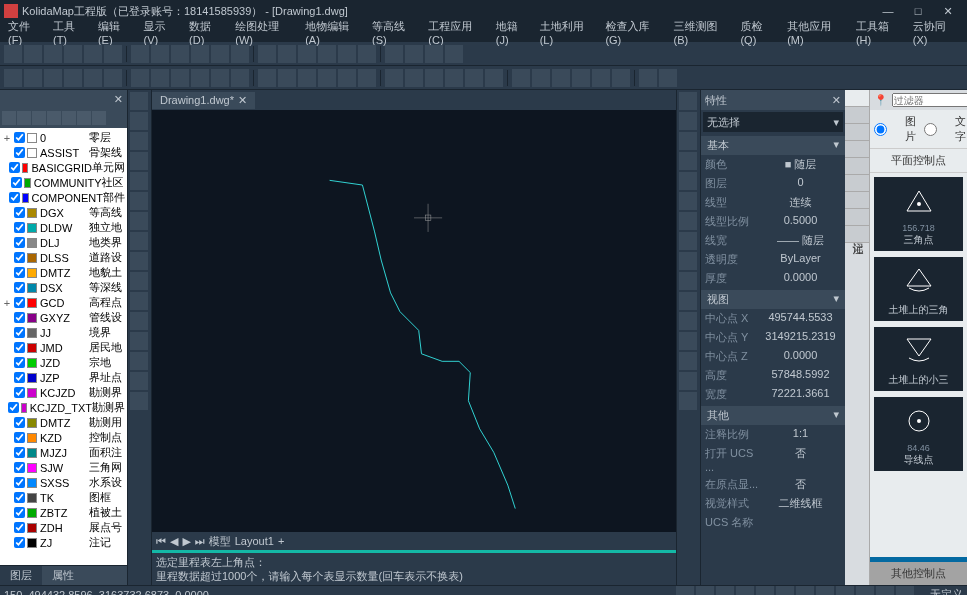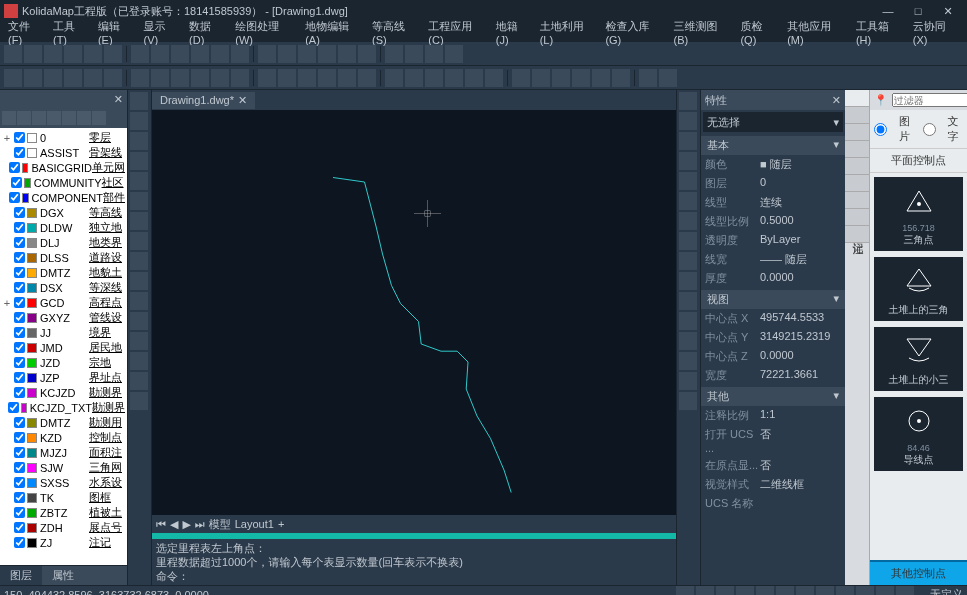--- a/index.html
+++ b/index.html
@@ -18,57 +18,57 @@
 .leftpanel .tabclose { background: #3a4a5a; height: 18px; display: flex; justify-content: flex-end; align-items: center; padding: 0 4px; }
 .leftpanel .lptoolbar { background: #3a4a5a; height: 20px; display: flex; align-items: center; padding: 0 2px; gap: 1px; }
 .leftpanel .lptoolbar .lpbtn { width: 14px; height: 14px; background: #4a5a6a; cursor: pointer; }
 .layerlist { flex: 1; background: #fff; color: #000; overflow-y: auto; overflow-x: hidden; }
 .layertree { padding: 2px; }
 .layerrow { display: flex; align-items: center; height: 15px; white-space: nowrap; }
 .layerrow .exp { width: 10px; text-align: center; cursor: pointer; color: #666; }
 .layerrow input[type=checkbox] { width: 11px; height: 11px; margin: 0 2px; }
 .layerrow .colorbox { width: 10px; height: 10px; border: 1px solid #888; margin-right: 3px; }
 .layerrow .lname { flex: 1; }
-.layerrow .ldesc { width: 36px; text-decoration: underline; }
+.layerrow .ldesc { width: 36px; }
 .bottomtabs { background: #3a4a5a; height: 20px; display: flex; align-items: center; border-top: 1px solid #1a2530; }
 .bottomtabs .btab { padding: 2px 10px; cursor: pointer; }
 .bottomtabs .btab.active { background: #2b3a4a; }
 .vtoolbar { width: 24px; background: #2b3a4a; display: flex; flex-direction: column; gap: 2px; padding: 2px; border-right: 1px solid #1a2530; }
 .canvaswrap { flex: 1; display: flex; flex-direction: column; background: #1a2530; }
 .canvastab { background: #2b3a4a; height: 20px; display: flex; align-items: center; }
 .canvastab .ctab { background: #3a4a5a; padding: 2px 8px; display: flex; align-items: center; gap: 4px; }
 .canvas { flex: 1; background: #0d1520; position: relative; overflow: hidden; }
 .canvas svg { width: 100%; height: 100%; }
 .canvasbottom { background: #2b3a4a; height: 18px; display: flex; align-items: center; padding: 0 4px; gap: 4px; }
-.cmdarea { background: #2b3a4a; padding: 2px 4px; border-top: 6px solid #14b8a6; }
+.cmdarea { background: #2b3a4a; padding: 2px 4px; border-top: 3px solid #14b8a6; }
 .cmdarea .cmdline { color: #c0c8d0; line-height: 14px; }
 .rightvtool { width: 24px; background: #2b3a4a; display: flex; flex-direction: column; gap: 2px; padding: 2px; border-left: 1px solid #1a2530; }
 .proppanel { width: 145px; background: #2b3a4a; border-left: 1px solid #1a2530; display: flex; flex-direction: column; }
 .proppanel .pheader { background: #3a4a5a; height: 20px; display: flex; align-items: center; justify-content: space-between; padding: 0 4px; }
 .proppanel .pselect { background: #1a2530; height: 20px; display: flex; align-items: center; padding: 0 4px; margin: 2px; justify-content: space-between; }
 .propgroup { margin: 2px 0; }
 .propgroup .pghead { background: #3a4a5a; padding: 2px 6px; display: flex; justify-content: space-between; cursor: pointer; }
 .proprow { display: flex; padding: 2px 4px; }
 .proprow .pkey { width: 55px; color: #8090a0; }
-.proprow .pval { flex: 1; color: #c0c8d0; }
+.proprow .pval { flex: 1; color: #c0c8d0; text-align: center; }
 .rightsidepanel { width: 24px; background: #d8dce0; display: flex; flex-direction: column; }
 .sidetab { writing-mode: vertical-rl; padding: 8px 4px; background: #c8ccd0; color: #333; border-bottom: 1px solid #aaa; cursor: pointer; text-align: center; }
 .sidetab.active { background: #e8ecee; }
 .symbolpanel { width: 98px; background: #e8ecee; border-left: 1px solid #aaa; display: flex; flex-direction: column; color: #333; }
 .symbolpanel .sphead { background: #d8dce0; height: 20px; display: flex; align-items: center; padding: 0 4px; gap: 4px; }
 .symbolpanel .sphead input { flex: 1; height: 14px; font-size: 10px; }
 .symbolpanel .spradio { padding: 4px; display: flex; gap: 8px; }
-.symbolpanel .spradio label { display: flex; align-items: center; gap: 12px; }
+.symbolpanel .spradio label { display: flex; align-items: center; gap: 18px; }
 .symbolpanel .sptitle { text-align: center; padding: 4px; border-bottom: 1px solid #ccc; border-top: 1px solid #ccc; }
 .symbolgrid { flex: 1; overflow-y: auto; padding: 4px; }
 .symitem { background: #1a2530; color: #c0c8d0; margin-bottom: 6px; padding: 4px; text-align: center; cursor: pointer; }
 .symitem .symicon { width: 40px; height: 40px; margin: 0 auto 2px; display: flex; align-items: center; justify-content: center; }
 .symitem .symlabel { font-size: 10px; }
 .symitem .symsub { font-size: 9px; color: #8090a0; }
-.spfooter { background: #0ea5e9; padding: 4px; text-align: center; border-top: 2px solid #0369a1; cursor: pointer; }
+.spfooter { background: #a3a3a3; padding: 4px; text-align: center; border-top: 5px solid #0369a1; cursor: pointer; }
 .statusbar { background: #2b3a4a; height: 18px; display: flex; align-items: center; padding: 0 4px; gap: 8px; border-top: 1px solid #1a2530; }
 .statusbar .coords { color: #c0c8d0; }
 .statusbar .sbtns { margin-left: auto; display: flex; gap: 2px; }
 .closebtn { cursor: pointer; }
 </style>
 </head>
 <body>
 
 <div class="titlebar">
   <div class="logo"></div>
@@ -425,21 +425,20 @@
       <span>◀</span>
       <span>▶</span>
       <span>⏭</span>
       <div class="btab active">模型</div>
       <div class="btab">Layout1</div>
       <span>+</span>
     </div>
     <div class="cmdarea">
       <div class="cmdline">选定里程表左上角点：</div>
       <div class="cmdline">里程数据超过1000个，请输入每个表显示数量(回车表示不换表)</div>
-      <div class="cmdline">命令：</div>
     </div>
   </div>
 
   <div class="rightvtool" id="rvt">
       <div class="tbtn"></div>
       <div class="tbtn"></div>
       <div class="tbtn"></div>
       <div class="tbtn"></div>
       <div class="tbtn"></div>
       <div class="tbtn"></div>
@@ -480,26 +479,26 @@
           </div>
           <div class="proprow">
             <span class="pkey">线型</span>
             <span class="pval">连续</span>
           </div>
           <div class="proprow">
             <span class="pkey">线型比例</span>
             <span class="pval">0.5000</span>
           </div>
           <div class="proprow">
+            <span class="pkey">线宽</span>
+            <span class="pval">—— 随层</span>
+          </div>
+          <div class="proprow">
             <span class="pkey">透明度</span>
             <span class="pval">ByLayer</span>
-          </div>
-          <div class="proprow">
-            <span class="pkey">线宽</span>
-            <span class="pval">—— 随层</span>
           </div>
           <div class="proprow">
             <span class="pkey">厚度</span>
             <span class="pval">0.0000</span>
           </div>
         </div>
         <div class="propgroup">
           <div class="pghead">
             <span>视图</span>
             <span>▾</span>
@@ -508,20 +507,24 @@
             <span class="pkey">中心点 X</span>
             <span class="pval">495744.5533</span>
           </div>
           <div class="proprow">
             <span class="pkey">中心点 Y</span>
             <span class="pval">3149215.2319</span>
           </div>
           <div class="proprow">
             <span class="pkey">中心点 Z</span>
             <span class="pval">0.0000</span>
+          </div>
+          <div class="proprow">
+            <span class="pkey">高度</span>
+            <span class="pval">57848.5992</span>
           </div>
           <div class="proprow">
             <span class="pkey">宽度</span>
             <span class="pval">72221.3661</span>
           </div>
         </div>
         <div class="propgroup">
           <div class="pghead">
             <span>其他</span>
             <span>▾</span>

